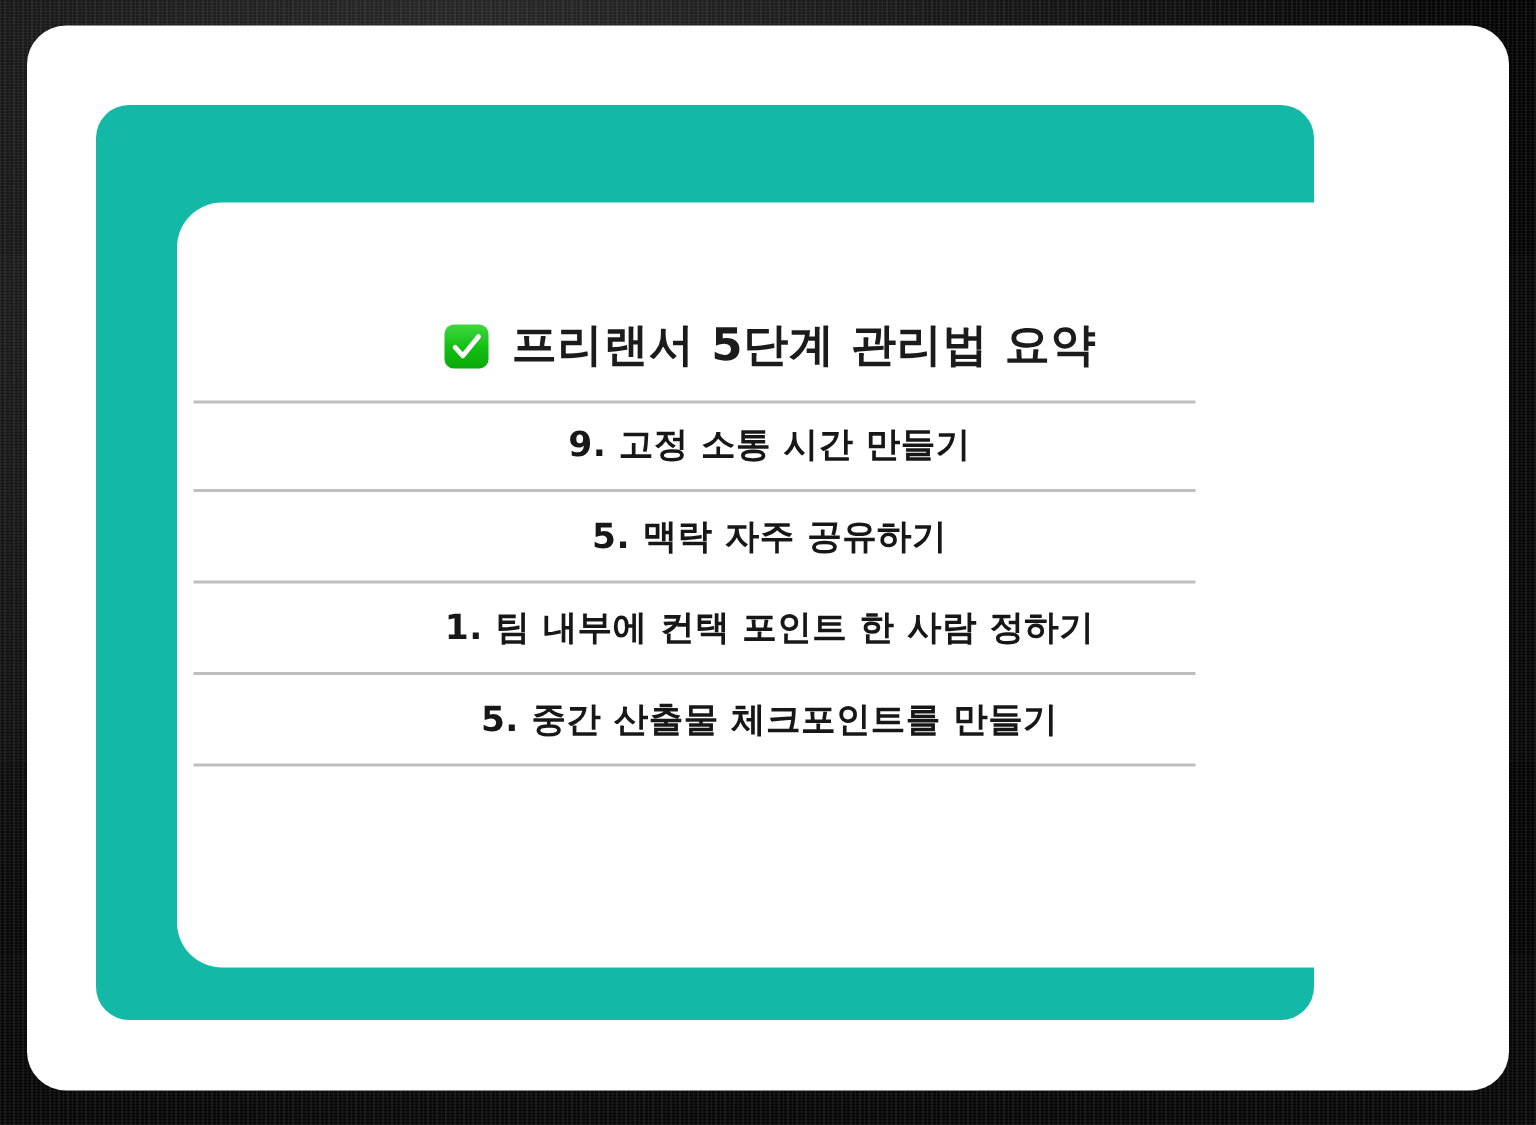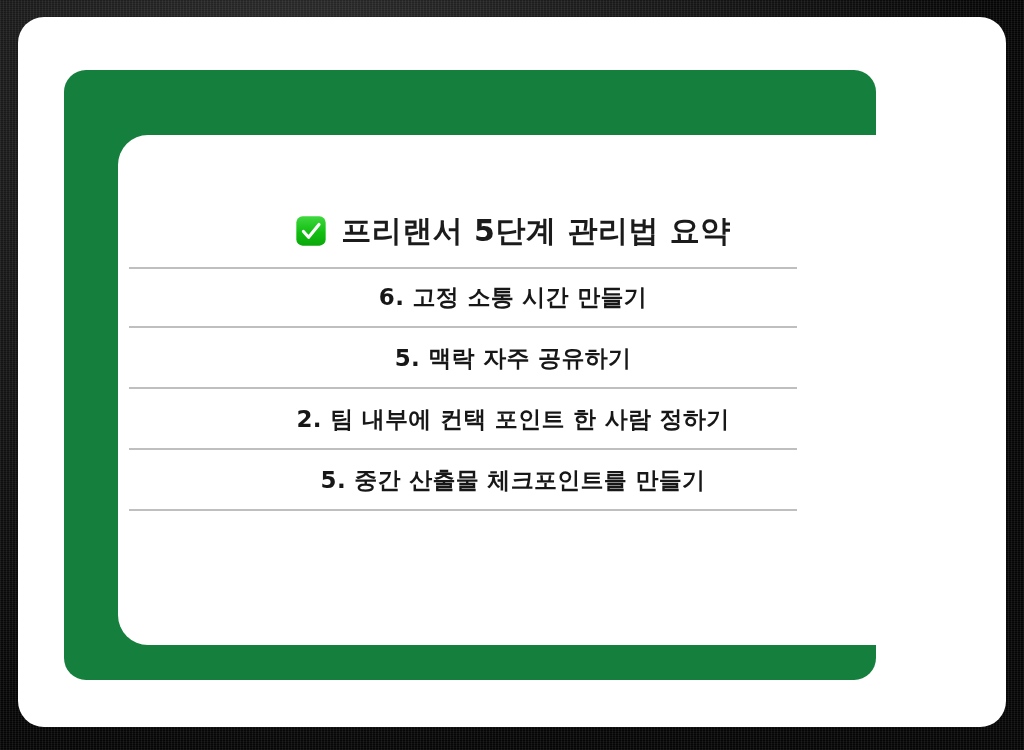--- a/index.html
+++ b/index.html
@@ -48,21 +48,21 @@
     box-shadow: 0 0 0 1px rgba(0,0,0,0.05);
   }
 
   
   #blue-panel {
     position: absolute;
     left: 46px;
     top: 53px;
     width: 812px;
     height: 610px;
-    background: #15803d;
+    background: #14b8a6;
     border-radius: 22px;
   }
 
   
   #content-card {
     position: absolute;
     left: 54px;
     top: 65px;
     width: 790px;
     height: 510px;
@@ -166,32 +166,32 @@
             <rect x="1.5" y="1.5" width="33" height="33" rx="7" ry="7" fill="url(#gchk)"></rect>
             <path d="M9.5 18.6 L15.3 25.0 L27.0 10.6" fill="none" stroke="#ffffff" stroke-width="3.6" stroke-linecap="round" stroke-linejoin="round"></path>
           </svg>
           <span id="title-text">프리랜서 5단계 관리법 요약</span>
         </div>
 
         <div id="steps-list">
 
           <div class="step-row">
             <div class="rule top inset"></div>
-            <span class="step-text">6. 고정 소통 시간 만들기</span>
+            <span class="step-text">9. 고정 소통 시간 만들기</span>
             <div class="rule bottom inset"></div>
           </div>
 
           <div class="step-row">
             <span class="step-text">5. 맥락 자주 공유하기</span>
             <div class="rule bottom inset"></div>
           </div>
 
 
           <div class="step-row">
-            <span class="step-text">2. 팀 내부에 컨택 포인트 한 사람 정하기</span>
+            <span class="step-text">1. 팀 내부에 컨택 포인트 한 사람 정하기</span>
             <div class="rule bottom inset"></div>
           </div>
 
           <div class="step-row">
             <span class="step-text">5. 중간 산출물 체크포인트를 만들기</span>
             <div class="rule bottom inset"></div>
           </div>
 
         </div>
 

